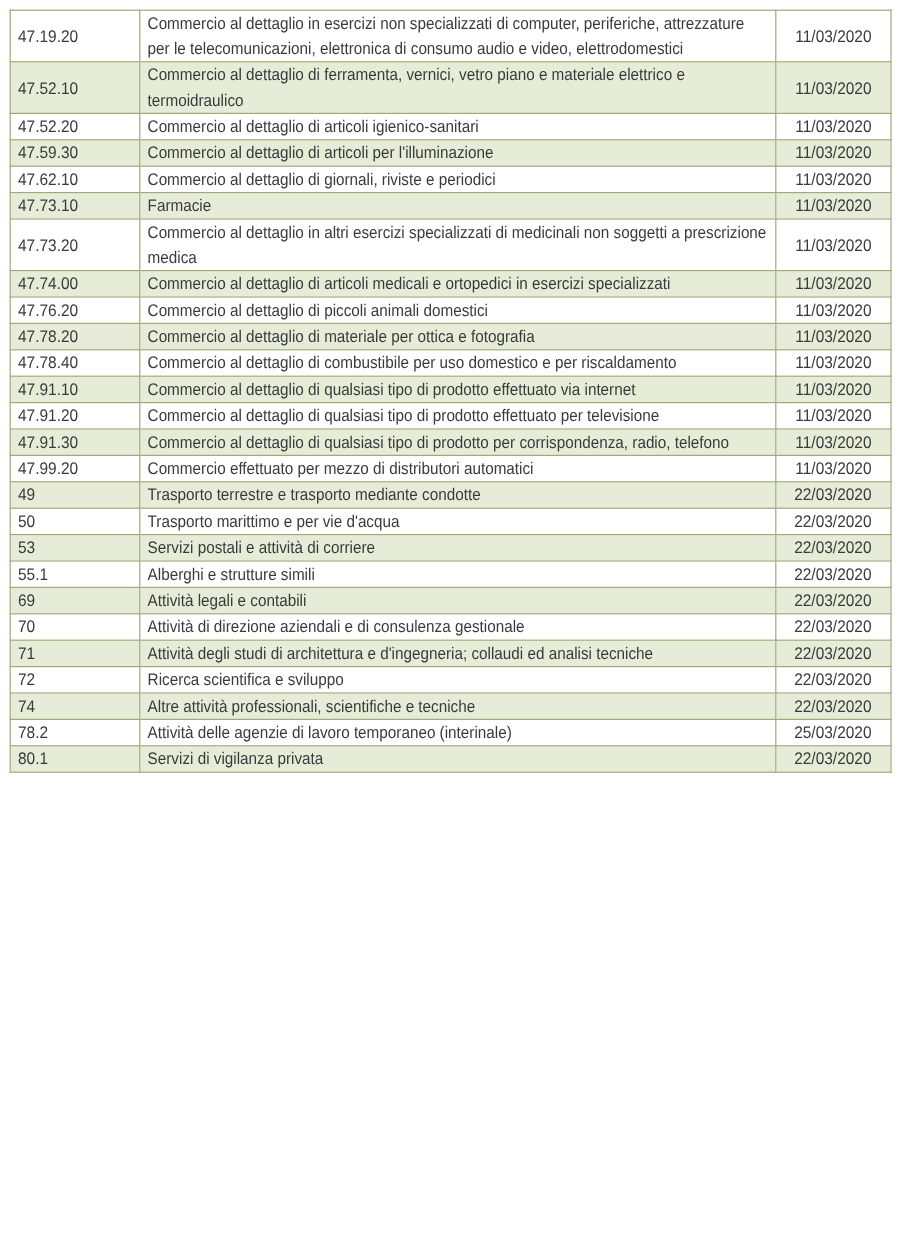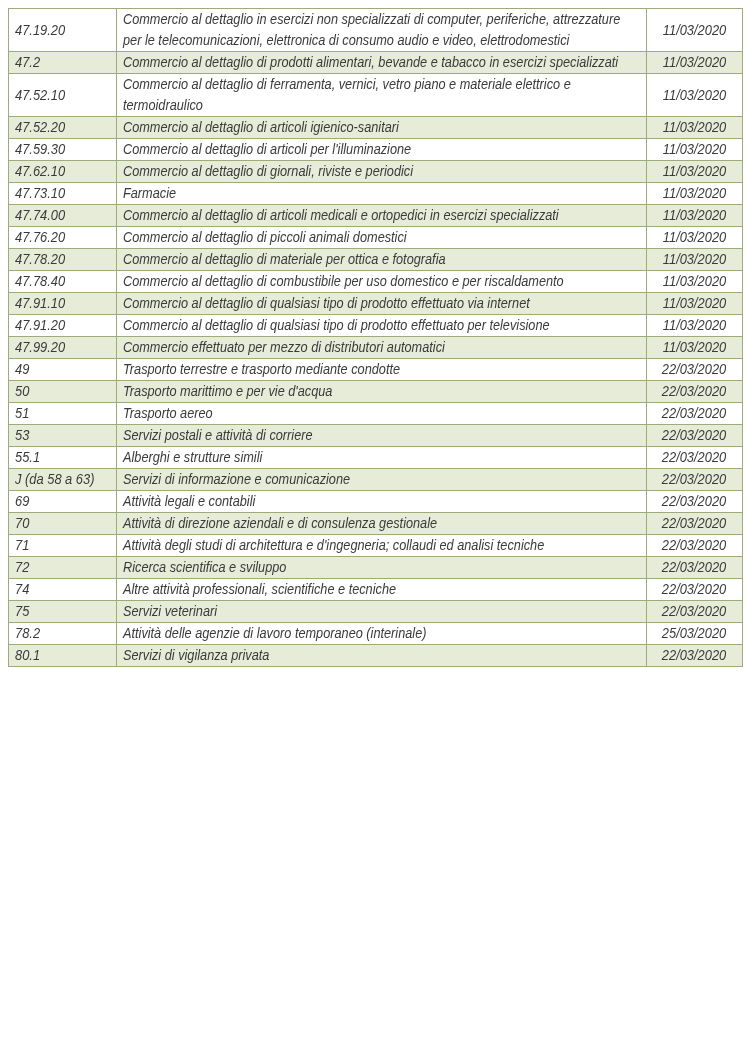--- a/index.html
+++ b/index.html
@@ -17,21 +17,20 @@
     box-sizing: border-box;
     width: 750px;
     height: 1044px;
     padding: 8px;
     background: var(--page-bg, #ffffff);
   }
   table.codes-table {
     border-collapse: collapse;
     table-layout: fixed;
     width: 734px;
-    font-style: italic;
   }
   table.codes-table td {
     border: 1px solid var(--border, #9cab79);
     padding: 0 6px;
     vertical-align: middle;
     line-height: 21px;
     font-size: 14px;
     color: var(--text, #3a3a3a);
     background: var(--row-bg, #ffffff);
     overflow: hidden;
@@ -84,31 +83,20 @@
     </td>
     <td class="col-desc">
       <span class="cnd-block">Commercio al dettaglio in esercizi non specializzati di computer, periferiche, attrezzature per le telecomunicazioni, elettronica di consumo audio e video, elettrodomestici</span>
     </td>
     <td class="col-date">
       <span class="cnd">11/03/2020</span>
     </td>
   </tr>
         <tr>
     <td class="col-code">
-      <span class="cnd">47.2</span>
-    </td>
-    <td class="col-desc">
-      <span class="cnd-block">Commercio al dettaglio di prodotti alimentari, bevande e tabacco in esercizi specializzati</span>
-    </td>
-    <td class="col-date">
-      <span class="cnd">11/03/2020</span>
-    </td>
-  </tr>
-        <tr>
-    <td class="col-code">
       <span class="cnd">47.52.10</span>
     </td>
     <td class="col-desc">
       <span class="cnd-block">Commercio al dettaglio di ferramenta, vernici, vetro piano e materiale elettrico e termoidraulico</span>
     </td>
     <td class="col-date">
       <span class="cnd">11/03/2020</span>
     </td>
   </tr>
         <tr>
@@ -150,20 +138,31 @@
     </td>
     <td class="col-desc">
       <span class="cnd-block">Farmacie</span>
     </td>
     <td class="col-date">
       <span class="cnd">11/03/2020</span>
     </td>
   </tr>
         <tr>
     <td class="col-code">
+      <span class="cnd">47.73.20</span>
+    </td>
+    <td class="col-desc">
+      <span class="cnd-block">Commercio al dettaglio in altri esercizi specializzati di medicinali non soggetti a prescrizione medica</span>
+    </td>
+    <td class="col-date">
+      <span class="cnd">11/03/2020</span>
+    </td>
+  </tr>
+        <tr>
+    <td class="col-code">
       <span class="cnd">47.74.00</span>
     </td>
     <td class="col-desc">
       <span class="cnd-block">Commercio al dettaglio di articoli medicali e ortopedici in esercizi specializzati</span>
     </td>
     <td class="col-date">
       <span class="cnd">11/03/2020</span>
     </td>
   </tr>
         <tr>
@@ -216,20 +215,31 @@
     </td>
     <td class="col-desc">
       <span class="cnd-block">Commercio al dettaglio di qualsiasi tipo di prodotto effettuato per televisione</span>
     </td>
     <td class="col-date">
       <span class="cnd">11/03/2020</span>
     </td>
   </tr>
         <tr>
     <td class="col-code">
+      <span class="cnd">47.91.30</span>
+    </td>
+    <td class="col-desc">
+      <span class="cnd-block">Commercio al dettaglio di qualsiasi tipo di prodotto per corrispondenza, radio, telefono</span>
+    </td>
+    <td class="col-date">
+      <span class="cnd">11/03/2020</span>
+    </td>
+  </tr>
+        <tr>
+    <td class="col-code">
       <span class="cnd">47.99.20</span>
     </td>
     <td class="col-desc">
       <span class="cnd-block">Commercio effettuato per mezzo di distributori automatici</span>
     </td>
     <td class="col-date">
       <span class="cnd">11/03/2020</span>
     </td>
   </tr>
         <tr>
@@ -249,31 +259,20 @@
     </td>
     <td class="col-desc">
       <span class="cnd-block">Trasporto marittimo e per vie d'acqua</span>
     </td>
     <td class="col-date">
       <span class="cnd">22/03/2020</span>
     </td>
   </tr>
         <tr>
     <td class="col-code">
-      <span class="cnd">51</span>
-    </td>
-    <td class="col-desc">
-      <span class="cnd-block">Trasporto aereo</span>
-    </td>
-    <td class="col-date">
-      <span class="cnd">22/03/2020</span>
-    </td>
-  </tr>
-        <tr>
-    <td class="col-code">
       <span class="cnd">53</span>
     </td>
     <td class="col-desc">
       <span class="cnd-block">Servizi postali e attività di corriere</span>
     </td>
     <td class="col-date">
       <span class="cnd">22/03/2020</span>
     </td>
   </tr>
         <tr>
@@ -282,31 +281,20 @@
     </td>
     <td class="col-desc">
       <span class="cnd-block">Alberghi e strutture simili</span>
     </td>
     <td class="col-date">
       <span class="cnd">22/03/2020</span>
     </td>
   </tr>
         <tr>
     <td class="col-code">
-      <span class="cnd">J (da 58 a 63)</span>
-    </td>
-    <td class="col-desc">
-      <span class="cnd-block">Servizi di informazione e comunicazione</span>
-    </td>
-    <td class="col-date">
-      <span class="cnd">22/03/2020</span>
-    </td>
-  </tr>
-        <tr>
-    <td class="col-code">
       <span class="cnd">69</span>
     </td>
     <td class="col-desc">
       <span class="cnd-block">Attività legali e contabili</span>
     </td>
     <td class="col-date">
       <span class="cnd">22/03/2020</span>
     </td>
   </tr>
         <tr>
@@ -341,31 +329,20 @@
     <td class="col-date">
       <span class="cnd">22/03/2020</span>
     </td>
   </tr>
         <tr>
     <td class="col-code">
       <span class="cnd">74</span>
     </td>
     <td class="col-desc">
       <span class="cnd-block">Altre attività professionali, scientifiche e tecniche</span>
-    </td>
-    <td class="col-date">
-      <span class="cnd">22/03/2020</span>
-    </td>
-  </tr>
-        <tr>
-    <td class="col-code">
-      <span class="cnd">75</span>
-    </td>
-    <td class="col-desc">
-      <span class="cnd-block">Servizi veterinari</span>
     </td>
     <td class="col-date">
       <span class="cnd">22/03/2020</span>
     </td>
   </tr>
         <tr>
     <td class="col-code">
       <span class="cnd">78.2</span>
     </td>
     <td class="col-desc">

